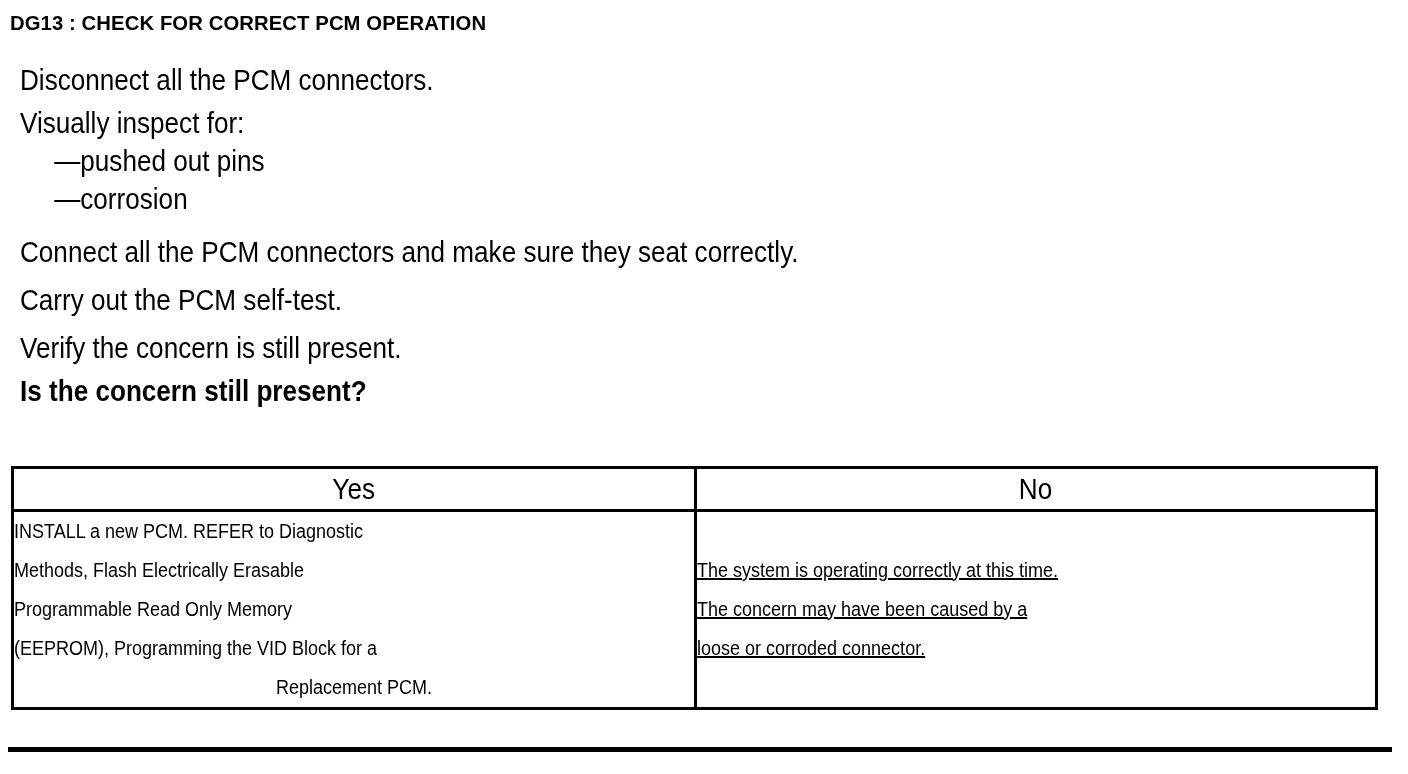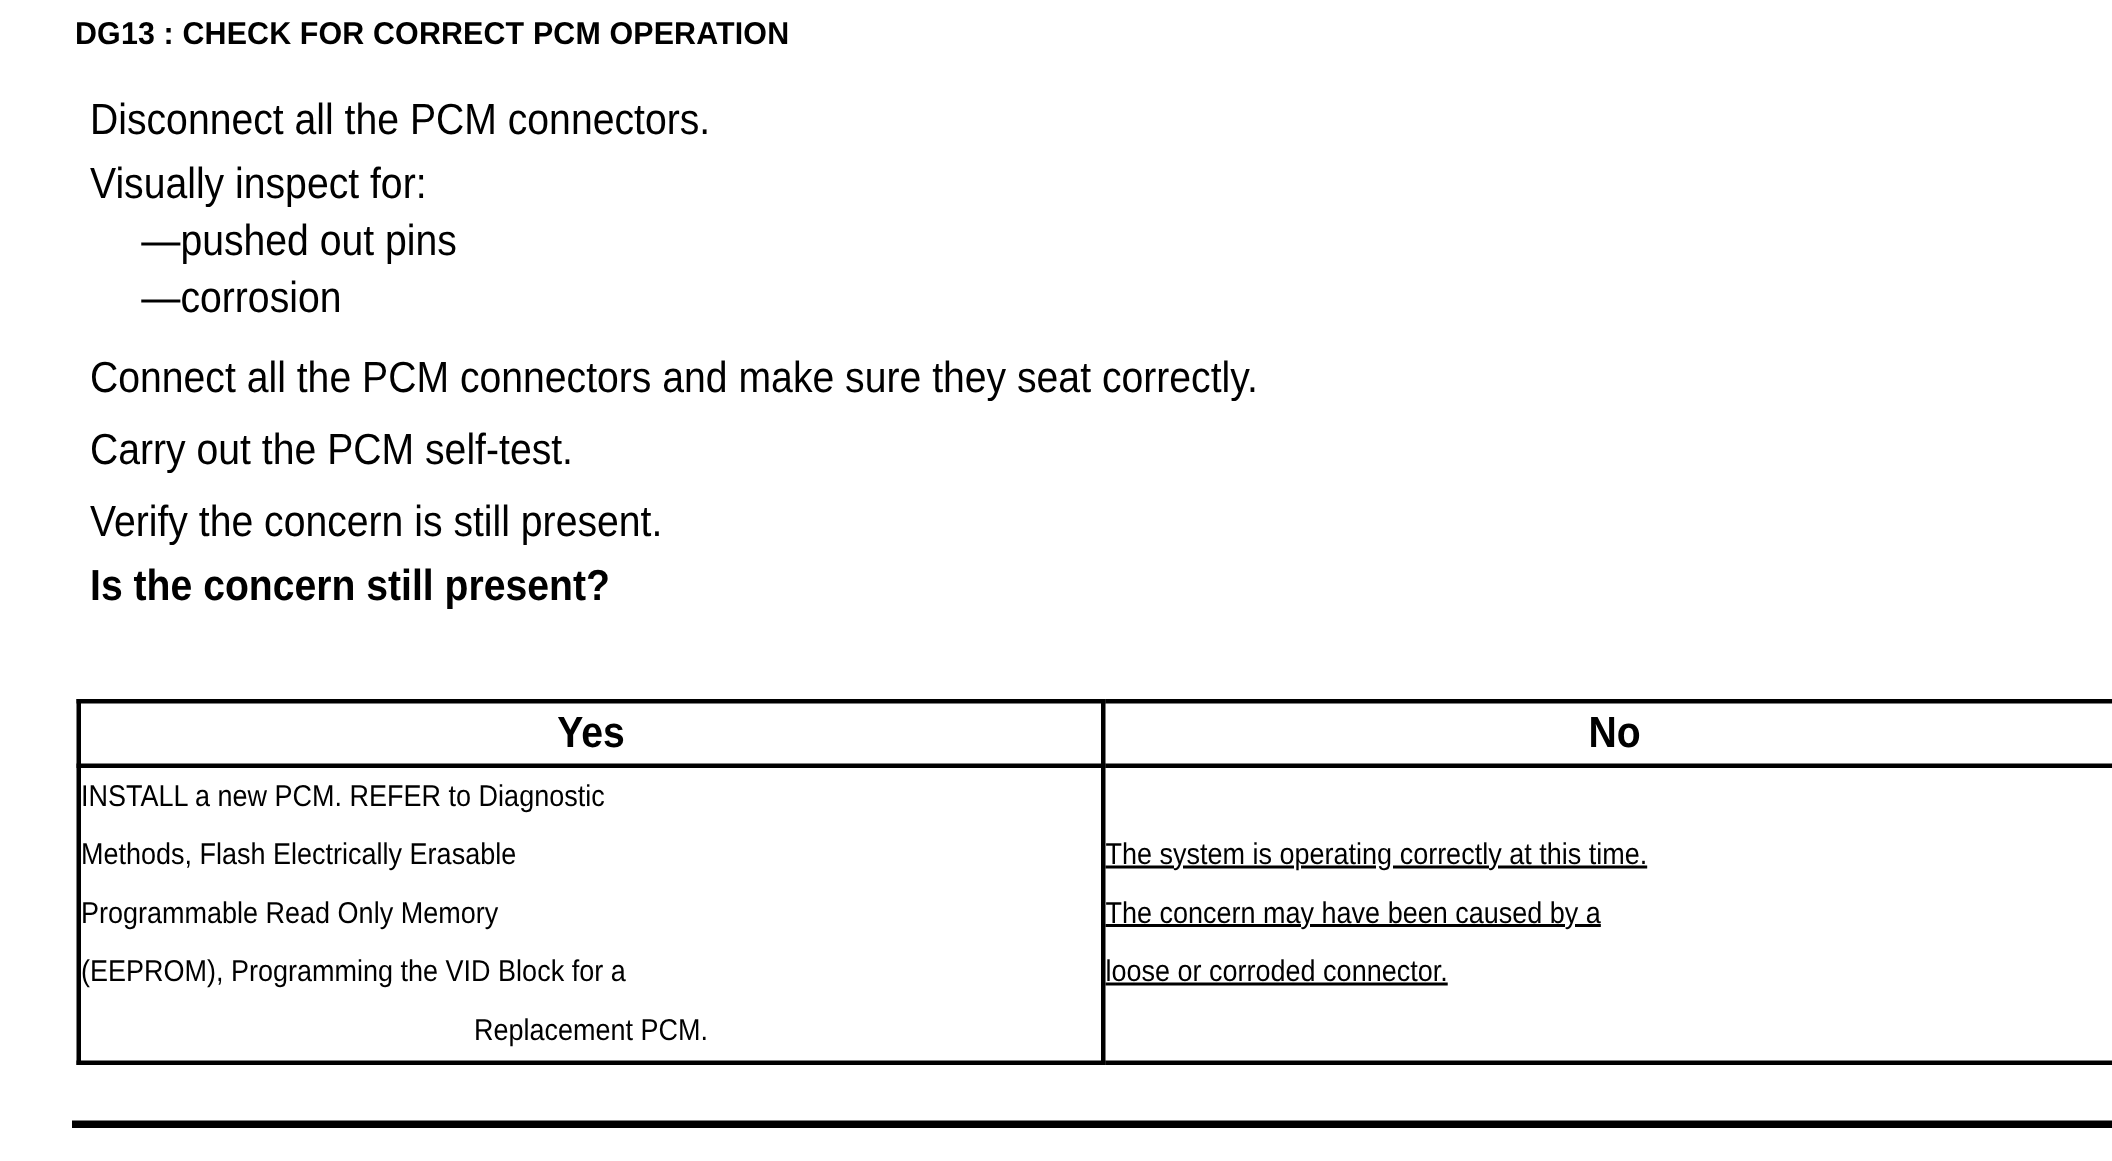--- a/index.html
+++ b/index.html
@@ -17,21 +17,20 @@
     color: #000000;
     -webkit-font-smoothing: none;
   }
 
   
   #page {
     position: absolute;
     left: 0; top: 0;
     width: 1132px;
     height: 774px;
-    margin-left: 40px;
   }
 
   
   .step-title {
     position: absolute;
     left: 10px;
     top: 10px;
     font-size: 21px;
     font-weight: bold;
     letter-spacing: 0.1px;
@@ -85,21 +84,21 @@
     vertical-align: middle;
   }
 
   .col-yes { width: 683px; }
   .col-no  { width: 681px; }
 
   .hdr {
     height: 40px;
     text-align: center;
     font-size: 29px;
-    font-weight: bold;
+    font-weight: normal;
     line-height: 40px;
     border-top-width: 5px;
     border-bottom-width: 4px;
   }
   .hdr span {
     display: inline-block;
     transform: scaleX(0.90);
   }
 
   .cell {

